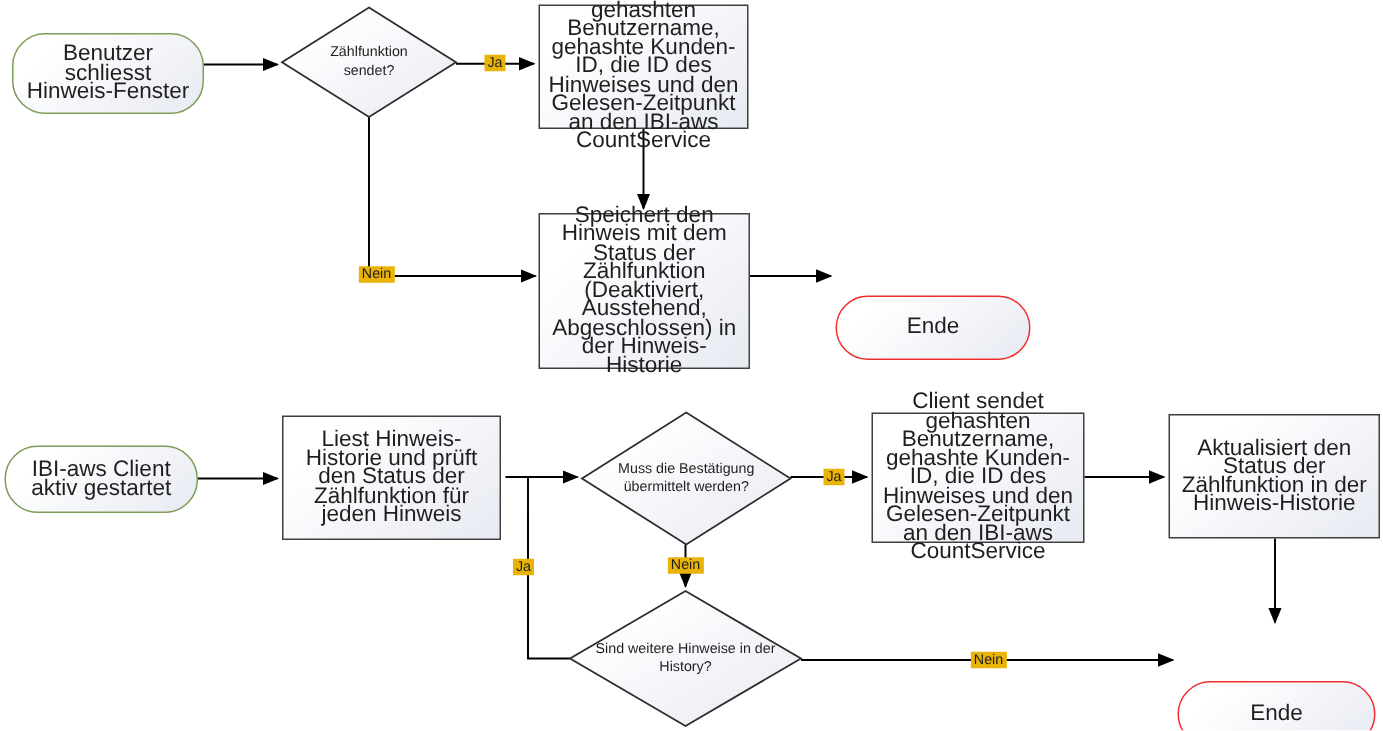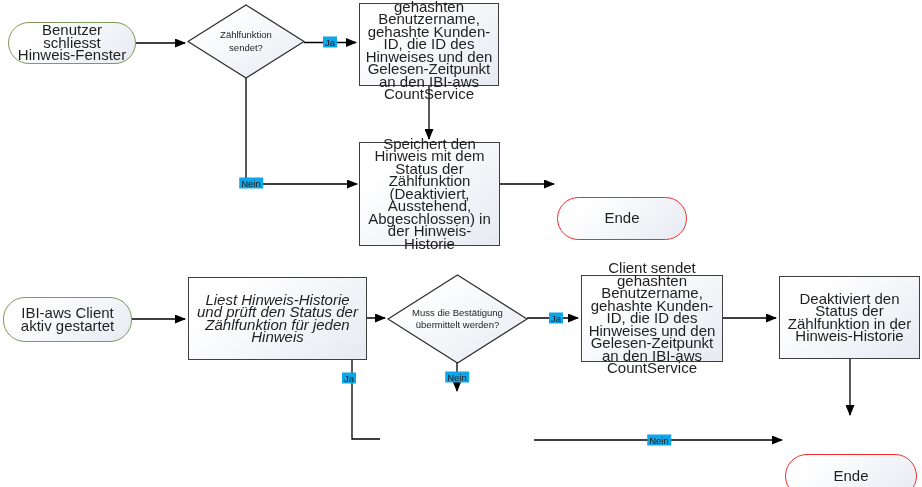--- a/index.html
+++ b/index.html
@@ -31,21 +31,21 @@
   .diamond{position:absolute;z-index:1;}
   .diamond svg{position:absolute;left:0;top:0;overflow:visible;display:block;}
   .diamond-shape{fill:url(#shapefill);stroke:var(--diamond_border);stroke-width:1.2;}
   .diamond-text{
     position:absolute;left:0;top:0;right:0;bottom:0;z-index:1;
     display:flex;align-items:center;justify-content:center;text-align:center;
     font-size:9.5px;line-height:12.5px;padding:0 14px;
   }
   .edge-label{
     position:absolute;z-index:2;transform:translate(-50%,-50%);
-    background:#0ea5e9;font-size:9.5px;line-height:11px;padding:0 2px;white-space:nowrap;
+    background:#eab308;font-size:9.5px;line-height:11px;padding:0 2px;white-space:nowrap;
   }
   .g1{stop-color:var(--fill_top);}
   .g2{stop-color:var(--fill_bottom);}
 </style>
 </head>
 <body>
 
 <div class="canvas">
 
   <svg class="wires" width="922" height="487">
@@ -68,50 +68,56 @@
     <line x1="132" y1="319" x2="185" y2="319" marker-end="url(#arrow)"></line>
     <line x1="337" y1="318" x2="385" y2="318" marker-end="url(#arrow)"></line>
     <line x1="527" y1="318" x2="578" y2="318" marker-end="url(#arrow)"></line>
     <line x1="723" y1="318" x2="776" y2="318" marker-end="url(#arrow)"></line>
     <line x1="457" y1="363" x2="457" y2="391" marker-end="url(#arrow)"></line>
     <polyline points="380,439 352,439 352,318"></polyline>
     <line x1="534" y1="440" x2="782" y2="440" marker-end="url(#arrow)"></line>
     <line x1="850" y1="359" x2="850" y2="415" marker-end="url(#arrow)"></line>
   </svg>
 
-  <div class="node capsule-start" style="left:8px;top:22px;width:128px;height:42px;">Benutzer schliesst Hinweis-Fenster</div>
+  <div class="node capsule-start" style="left:8px;top:22px;width:128px;height:54px;">Benutzer schliesst Hinweis-Fenster</div>
 
   <div class="diamond" style="left:188px;top:5px;width:116px;height:73px;">
     <svg width="116" height="73" viewBox="0 0 116 73">
       <polygon class="diamond-shape" points="58,0 116,36.5 58,73 0,36.5"></polygon>
     </svg>
     <div class="diamond-text">Zählfunktion sendet?</div>
   </div>
 
   <div class="node process" style="left:359px;top:3px;width:140px;height:83px;">Client sendet gehashten Benutzername, gehashte Kunden-ID, die ID des Hinweises und den Gelesen-Zeitpunkt an den IBI-aws CountService</div>
 
   <div class="node process" style="left:359px;top:142px;width:141px;height:104px;">Speichert den Hinweis mit dem Status der Zählfunktion (Deaktiviert, Ausstehend, Abgeschlossen) in der Hinweis-Historie</div>
 
   <div class="node capsule-end" style="left:557px;top:161px;width:130px;height:43px;">Ende</div>
 
   <div class="node capsule-start" style="left:3px;top:297px;width:129px;height:45px;">IBI-aws Client aktiv gestartet</div>
 
-  <div class="node process" style="left:188px;top:277px;width:179px;height:83px;font-style:italic;">Liest Hinweis-Historie und prüft den Status der Zählfunktion für jeden Hinweis</div>
+  <div class="node process" style="left:188px;top:277px;width:146px;height:83px;">Liest Hinweis-Historie und prüft den Status der Zählfunktion für jeden Hinweis</div>
 
   <div class="diamond" style="left:388px;top:275px;width:139px;height:88px;">
     <svg width="139" height="88" viewBox="0 0 139 88">
       <polygon class="diamond-shape" points="69.5,0 139,44 69.5,88 0,44"></polygon>
     </svg>
     <div class="diamond-text">Muss die Bestätigung übermittelt werden?</div>
   </div>
 
   <div class="node process" style="left:581px;top:275px;width:142px;height:87px;">Client sendet gehashten Benutzername, gehashte Kunden-ID, die ID des Hinweises und den Gelesen-Zeitpunkt an den IBI-aws CountService</div>
 
-  <div class="node process" style="left:779px;top:276px;width:141px;height:83px;">Deaktiviert den Status der Zählfunktion in der Hinweis-Historie</div>
+  <div class="node process" style="left:779px;top:276px;width:141px;height:83px;">Aktualisiert den Status der Zählfunktion in der Hinweis-Historie</div>
 
+  <div class="diamond" style="left:380px;top:394px;width:154px;height:90px;">
+    <svg width="154" height="90" viewBox="0 0 154 90">
+      <polygon class="diamond-shape" points="77,0 154,45 77,90 0,45"></polygon>
+    </svg>
+    <div class="diamond-text">Sind weitere Hinweise in der History?</div>
+  </div>
 
   <div class="node capsule-end" style="left:785px;top:418px;width:132px;height:44px;">Ende</div>
 
   <div class="edge-label" style="left:330px;top:42px;">Ja</div>
   <div class="edge-label" style="left:251px;top:183px;">Nein</div>
   <div class="edge-label" style="left:556px;top:318px;">Ja</div>
   <div class="edge-label" style="left:457px;top:377px;">Nein</div>
   <div class="edge-label" style="left:349px;top:378px;">Ja</div>
   <div class="edge-label" style="left:659px;top:440px;">Nein</div>
 

